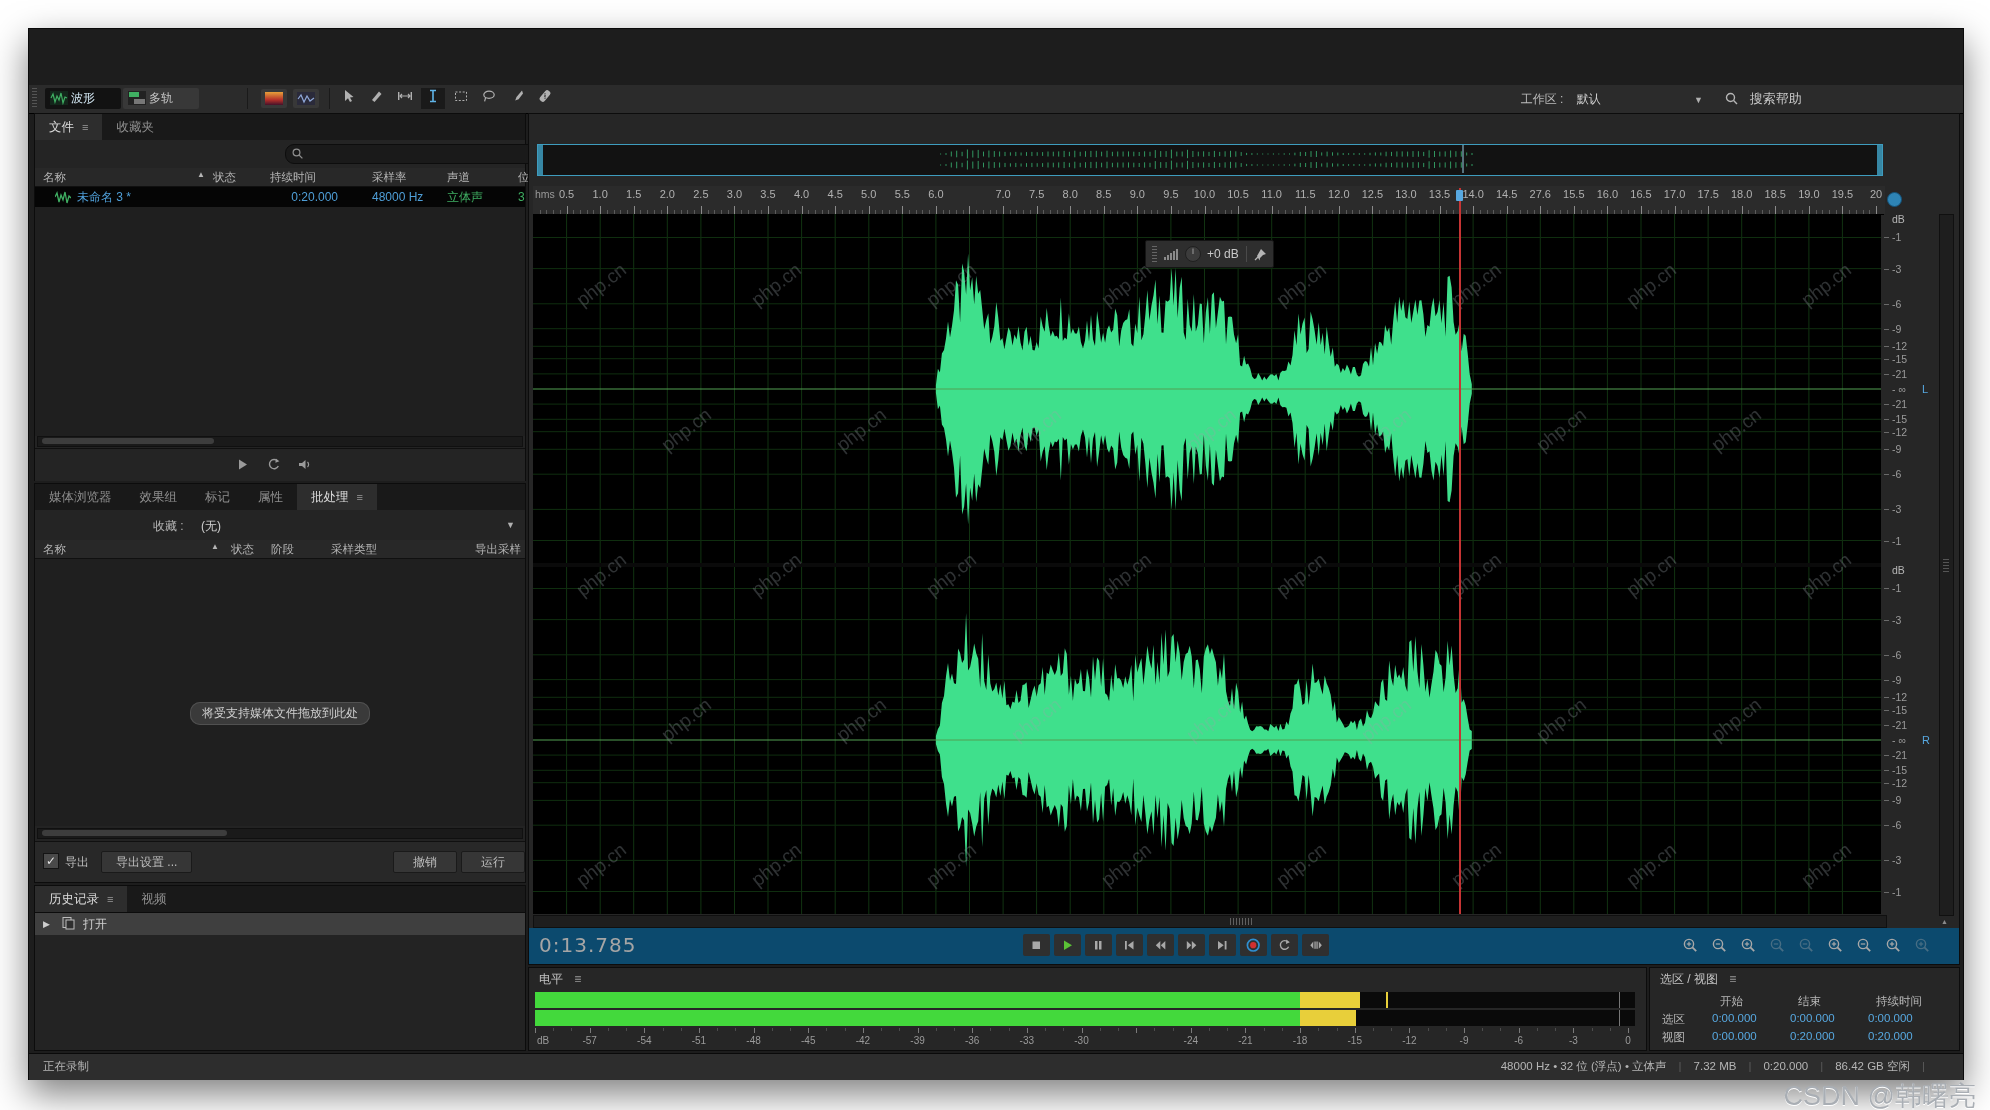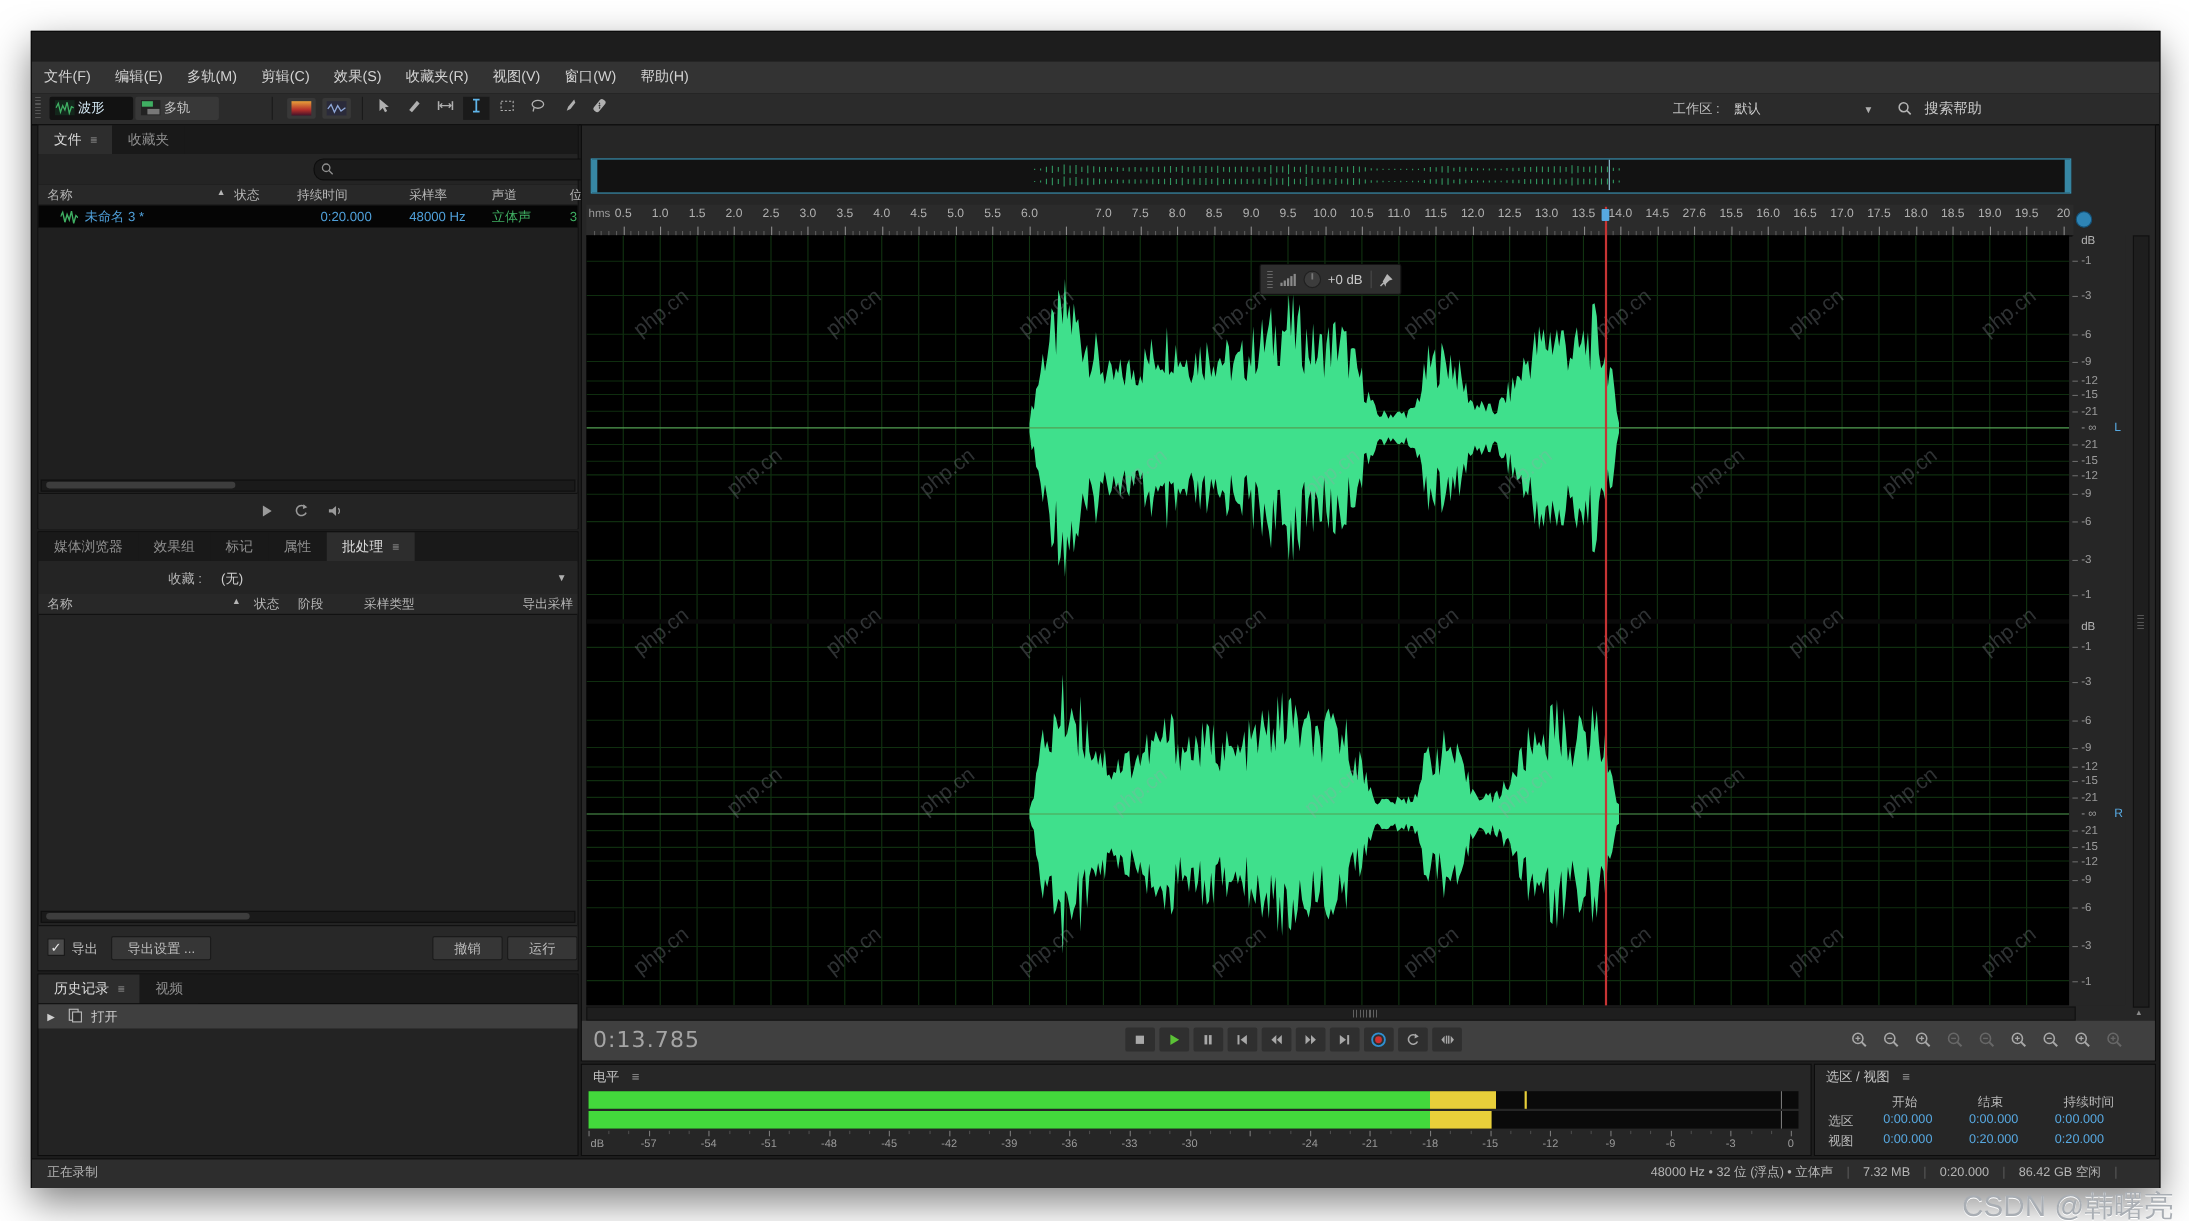--- a/index.html
+++ b/index.html
@@ -56,21 +56,21 @@
   #playhead{position:absolute;width:2px;background:#c63434;z-index:5;}
   #playhead-cap{position:absolute;width:7px;height:11px;background:#57a8e0;z-index:6;border-radius:1px;}
   #hud{position:absolute;left:616px;top:126px;height:26px;background:#2e2e2e;border:1px solid #141414;border-radius:2px;
     color:#c9c9c9;font-size:12px;display:flex;align-items:center;padding:0 6px;z-index:7;}
   #dbscale{position:absolute;left:1355px;top:100px;width:48px;height:700px;background:#262626;font-size:10.5px;color:#9b9b9b;}
   .dbl{position:absolute;left:8px;transform:translateY(-50%);}
   .dbt{position:absolute;left:0;width:5px;height:1px;background:#6a6a6a;}
   .chL{position:absolute;left:38px;color:#57a8e0;transform:translateY(-50%);font-size:11px;}
   #vscroll{position:absolute;left:1410px;top:100px;width:13px;height:700px;background:#1e1e1e;border:1px solid #101010;}
   #hscroll{position:absolute;left:4px;top:801px;width:1352px;height:11px;background:#1e1e1e;border:1px solid #101010;}
-  #transport{position:absolute;left:0;top:814px;width:100%;height:36px;background:#404040;}
+  #transport{position:absolute;left:0;top:814px;width:100%;height:36px;background:#0c4a6e;}
   #time-display{position:absolute;left:10px;top:5px;font-size:20px;color:#a5a5a5;letter-spacing:1px;font-family:"DejaVu Sans",sans-serif;}
   .tr-btn{position:absolute;top:6px;width:27px;height:22px;background:#2f2f2f;border-radius:2px;text-align:center;padding-top:4px;box-sizing:border-box;}
   .zm-btn{position:absolute;top:6px;width:27px;height:22px;text-align:center;padding-top:3px;box-sizing:border-box;}
   
   #meter-scale span{position:absolute;color:#9a9a9a;font-size:10px;transform:translateX(-50%);}
   .m-tickmaj{position:absolute;top:0;width:1px;height:5px;background:#7a7a7a;}
   .m-tickmin{position:absolute;top:0;width:1px;height:3px;background:#4c4c4c;}
   .meter-track{position:absolute;height:16px;background:#0a0a0a;}
   
   .sv-h{position:absolute;color:#b8b8b8;font-size:11.5px;}
@@ -79,21 +79,20 @@
     color:#b5b5b5;font-size:11.5px;line-height:25px;}
   #credit{position:absolute;right:14px;top:1078px;font-size:27px;color:#a9aeb4;text-shadow:0 1px 0 #fff;}
   .hdr{position:absolute;left:10px;top:0;line-height:22px;color:#c3c3c3;font-size:12px;}
 </style>
 </head>
 <body>
 
 <div id="app">
 
 
-  <div id="menubar"><div class="menu-item">文件(F)</div><div class="menu-item">编辑(E)</div><div class="menu-item">多轨(M)</div><div class="menu-item">剪辑(C)</div><div class="menu-item">效果(S)</div><div class="menu-item">收藏夹(R)</div><div class="menu-item">视图(V)</div><div class="menu-item">窗口(W)</div><div class="menu-item">帮助(H)</div></div>
 
   <div id="toolbar">
     <div class="tb-grip"></div>
     <div id="view-btns">
         <div class="view-btn active" style="left: 16px; width: 42px;"><svg width="18" height="14">
             <rect x="0" y="0" width="18" height="14" fill="#13261b"></rect>
             <polyline points="1,7 3,3 5,11 7,5 9,9 11,2 13,12 15,6 17,7" fill="none" stroke="#3fae62" stroke-width="1.2"></polyline>
           </svg>波形</div>
         <div class="view-btn" style="left: 94px; width: 42px;"><svg width="18" height="14">
             <rect x="0" y="0" width="18" height="14" fill="#222"></rect>
@@ -243,20 +242,24 @@
             <path d="M1 1 l4 4 M5 1 l-4 4" stroke="#9a9a9a" stroke-width="1.1"></path>
           </svg></span></div>
     <div class="colhead" style="top:56px;" id="batch-cols">
         <span style="left: 8px;">名称</span>
         <span style="left: 196px;">状态</span>
         <span style="left: 236px;">阶段</span>
         <span style="left: 296px;">采样类型</span>
         <span style="left: 440px;">导出采样</span>
         <span style="left: 176px; font-size: 8px;">▲</span>
       </div>
+    <div style="position:absolute;top:75px;bottom:56px;width:100%;background:#1f1f1f;">
+      <span style="position:absolute;left:50%;top:143px;transform:translateX(-50%);background:#3a3a3a;border-radius:10px;
+        padding:3px 12px;color:#d0d0d0;font-size:12px;white-space:nowrap;box-shadow:0 0 0 1px #505050 inset;">将受支持媒体文件拖放到此处</span>
+    </div>
     <div class="scrollstrip" style="left:2px;right:2px;top:344px;">
       <div class="scrollthumb" style="left:4px;width:185px;"></div>
     </div>
     <div style="position:absolute;left:0;bottom:0;width:100%;height:40px;background:#282828;border-top:1px solid #101010;">
       <span style="position:absolute;left:8px;top:11px;width:14px;height:14px;background:#4a4a4a;border:1px solid #141414;color:#e8e8e8;
         font-size:12px;line-height:14px;text-align:center;">✓</span>
       <span style="position:absolute;left:30px;top:12px;color:#bdbdbd;">导出</span>
       <span class="btn" style="position:absolute;left:66px;top:9px;">导出设置 ...</span>
       <span class="btn" style="position:absolute;left:358px;top:9px;width:34px;text-align:center;">撤销</span>
       <span class="btn" style="position:absolute;left:426px;top:9px;width:34px;text-align:center;">运行</span>

